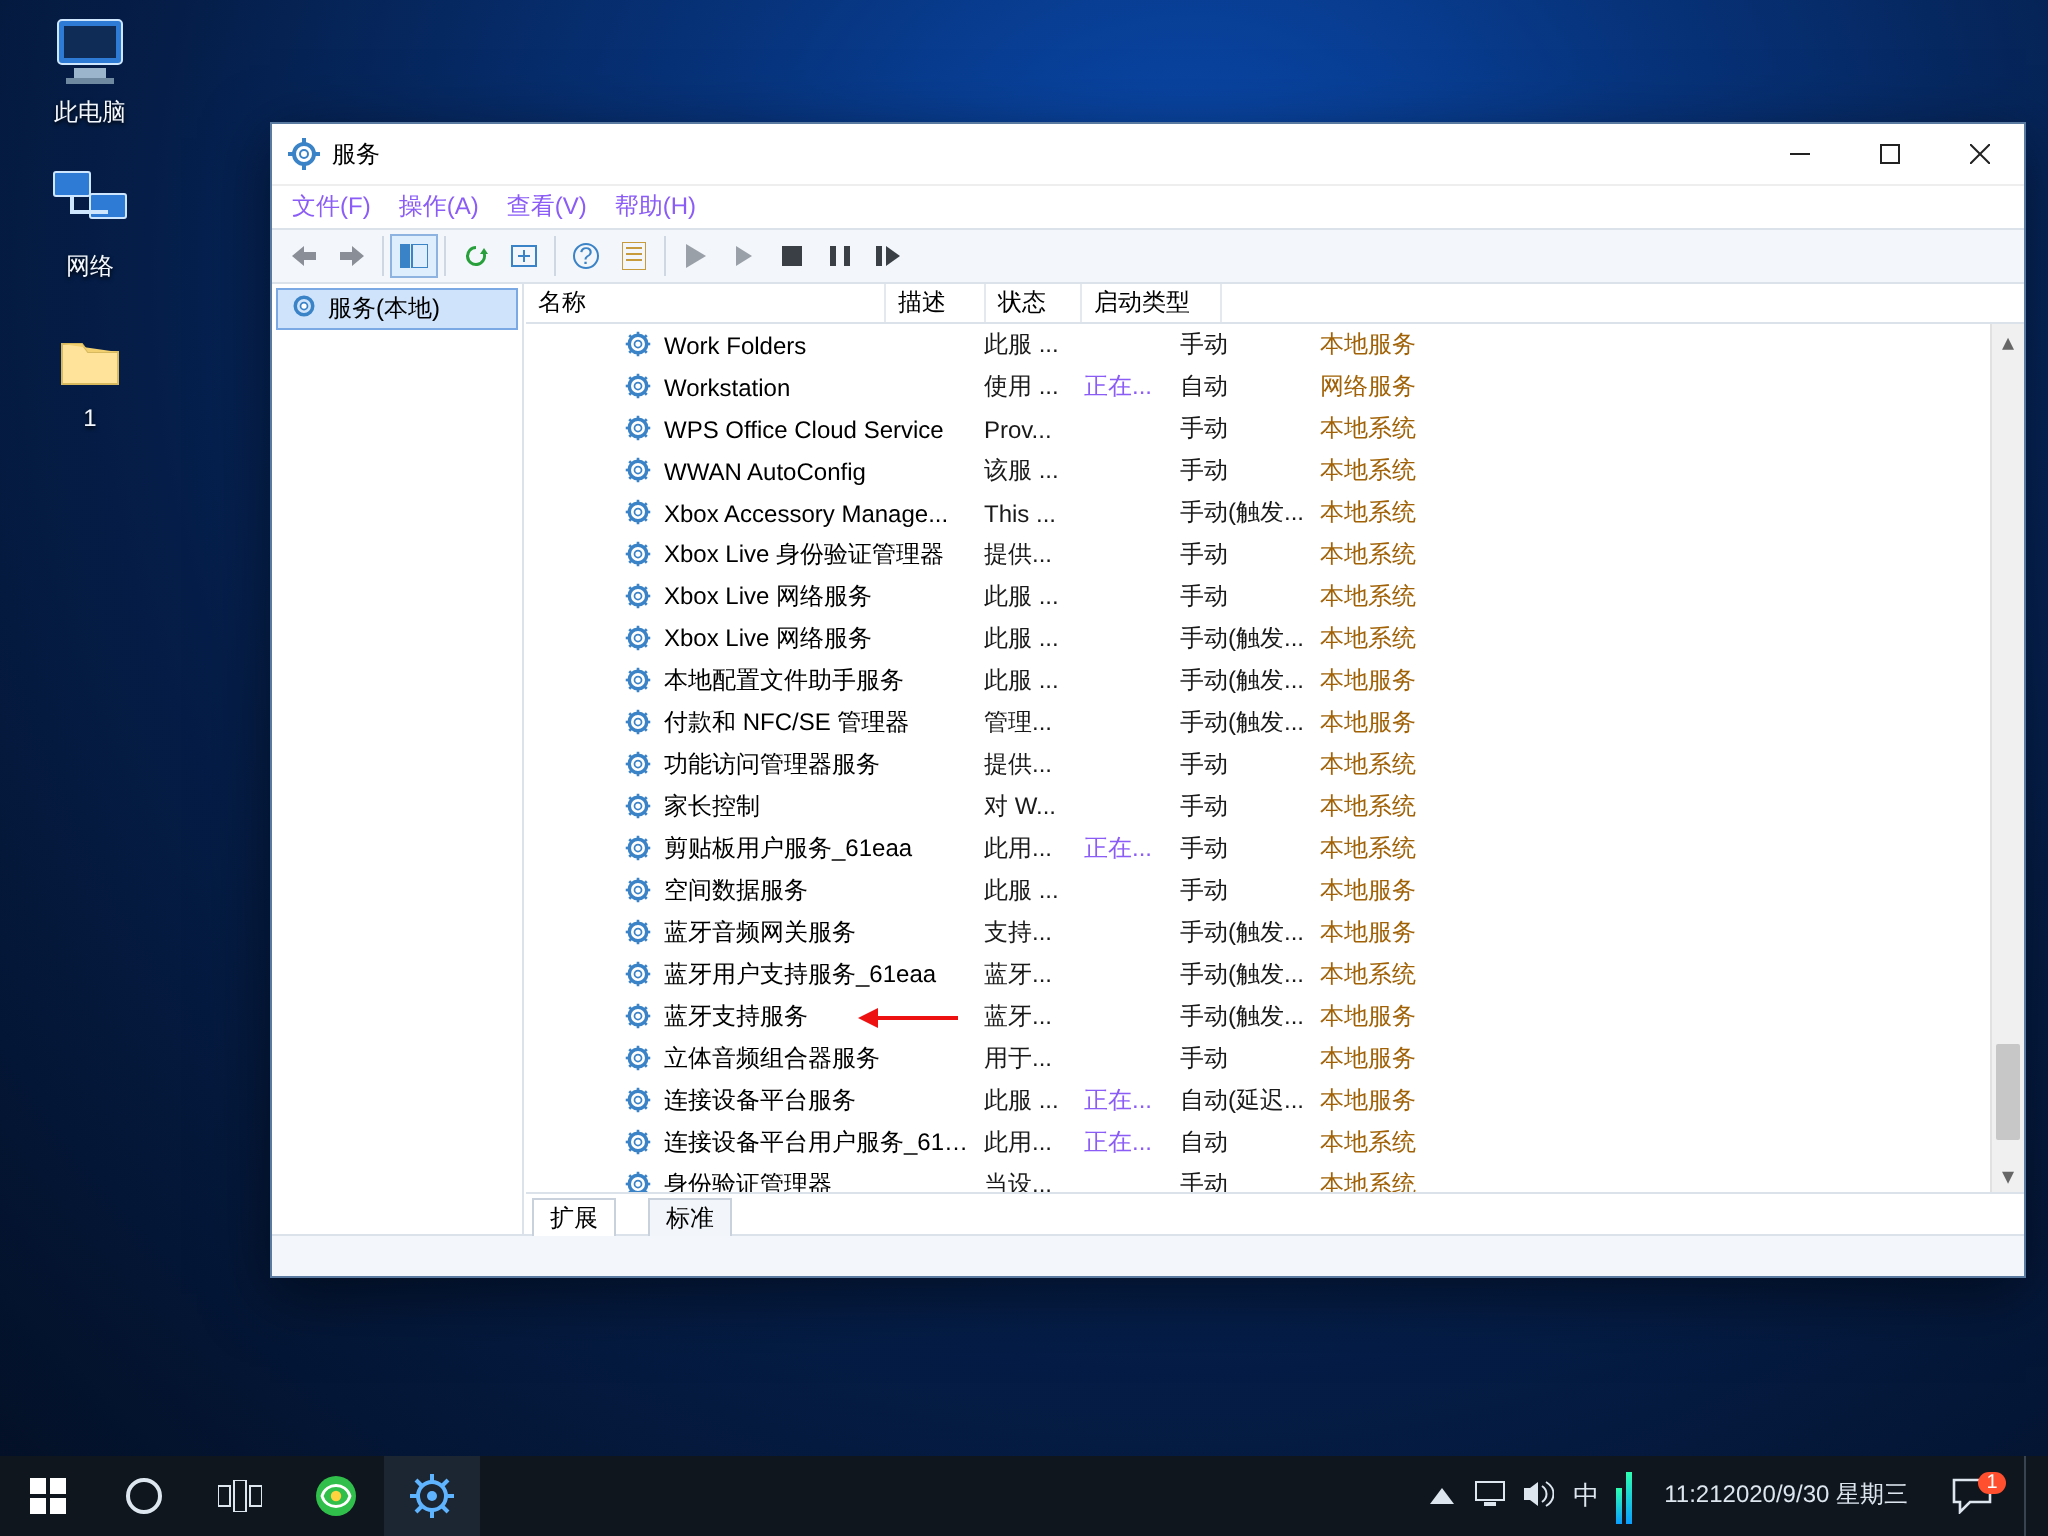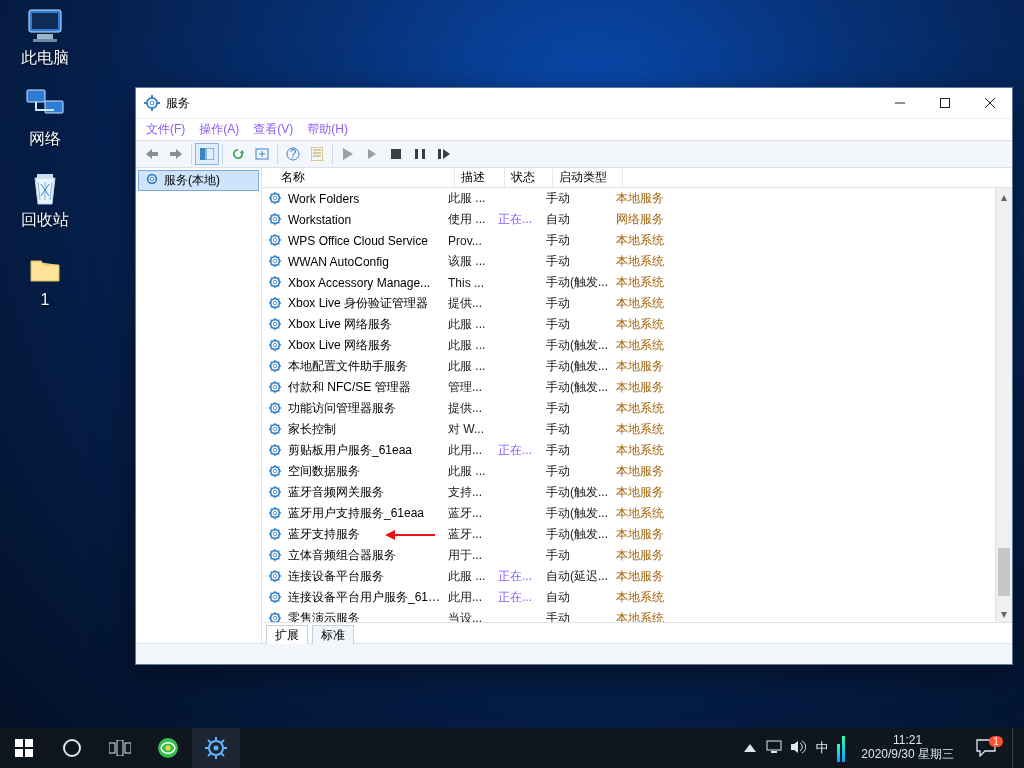--- a/index.html
+++ b/index.html
@@ -6,25 +6,25 @@
 html, body { width: 1024px; height: 768px; overflow: hidden; }
 
 
 .desktop {
   position: relative; width: 1024px; height: 768px;
   background: radial-gradient(circle at 58% 18%, #0a4db5 0%, #07347d 28%, #051e49 60%, #030f24 100%);
 }
 .desk-icons { position: absolute; top: 6px; left: 8px; display: flex; flex-direction: column; gap: 18px; }
 .desk-icon { width: 74px; display: flex; flex-direction: column; align-items: center; color: #f4f8ff; text-shadow: 0 1px 2px #000; cursor: pointer; }
 .desk-icon .glyph { width: 44px; height: 40px; display: flex; align-items: center; justify-content: center; }
-.desk-icon span.label { margin-top: 2px; font-size: 16px; }
+.desk-icon span.label { margin-top: 2px; font-size: 12px; }
 
 
 .win {
-  position: absolute; left: 135px; top: 87px; width: 878px; height: 578px;
+  position: absolute; left: 135px; top: 61px; width: 878px; height: 578px;
   background: #ffffff; border: 1px solid #5a7aa0; box-shadow: 0 8px 30px rgba(0,0,0,.5);
 }
 .titlebar { height: 30px; display: flex; align-items: center; padding: 0 0 0 8px; background: #fff; color: #000; }
 .titlebar .tico { width: 16px; height: 16px; margin-right: 6px; }
 .titlebar .title { flex: 1; font-size: 12px; }
 .win-controls { display: flex; height: 30px; }
 .wc { width: 45px; display: flex; align-items: center; justify-content: center; color: #222; }
 
 .menubar { height: 22px; display: flex; align-items: center; gap: 14px; padding: 0 10px; border-top: 1px solid #eee; }
 .menubar .mi { color: #8b5cf6; }
@@ -32,53 +32,53 @@
 .toolbar { height: 28px; background: #f3f6fa; border-top: 1px solid #dbe2ea; border-bottom: 1px solid #dbe2ea; display: flex; align-items: center; padding: 0 4px; gap: 0; }
 .toolbar .tb { width: 24px; height: 22px; display: flex; align-items: center; justify-content: center; color: #555; border: 1px solid transparent; }
 .toolbar .tb.active { border-color: #8fb3e0; background: #dfeefc; }
 .toolbar .sep { width: 1px; height: 20px; background: #cfd7e2; margin: 0 3px; }
 
 .body { display: flex; height: calc(100% - 30px - 22px - 28px - 21px); }
 .nav { width: 126px; border-right: 1px solid #dbe2ea; padding: 2px; }
 .nav-item { display: flex; align-items: center; gap: 5px; padding: 1px 6px; background: #cfe4fb; border: 1px solid #7aa9e3; color: #000; }
 
 .main { flex: 1; display: flex; flex-direction: column; border-left: 1px solid #fff; }
-.cols { height: 20px; display: flex; align-items: center; border-bottom: 1px solid #dbe2ea; background: #fff; padding-left: 12px; }
+.cols { height: 20px; display: flex; align-items: center; border-bottom: 1px solid #dbe2ea; background: #fff; }
 .cols .ch { padding: 0 6px; height: 100%; display: flex; align-items: center; border-right: 1px solid #e4e9f0; color: #000; }
 
-.list { flex: 1; overflow: hidden; position: relative; }
+.list { flex: 1; overflow: hidden; position: relative; margin-left: 44px; }
 .row { display: flex; align-items: center; height: 21px; padding-left: 5px; }
 .row .ic { width: 16px; height: 16px; margin-right: 4px; flex: none; }
 .row .c { overflow: hidden; white-space: nowrap; text-overflow: ellipsis; padding-right: 6px; }
 .row .c0 { width: 160px; color: #000; }
 .row .c1 { width: 50px; color: #1a1a1a; }
 .row .c2 { width: 48px; color: #8b5cf6; }
 .row .c3 { width: 70px; color: #1a1a1a; }
 .row .c4 { width: 90px; color: #a16207; }
 
 .arrow {
   position: absolute; pointer-events: none;
 }
 
 .scrollbar-v { position: absolute; right: 0; top: 0; bottom: 0; width: 17px; background: #f0f0f0; border-left: 1px solid #e1e1e1; }
 .sb-btn { height: 17px; display:flex; align-items:center; justify-content:center; color:#666; }
 .sb-thumb { position:absolute; left:2px; right:2px; background:#c7c7c7; border-radius:1px; }
 
-.tabs { height: 21px; display: flex; align-items: flex-end; border-top: 1px solid #dbe2ea; padding-left: 3px; gap: 4px; background:#fff;}
+.tabs { height: 21px; display: flex; align-items: flex-end; border-top: 1px solid #dbe2ea; padding-left: 3px; gap: 16px; background:#fff;}
 .tabs .tab { padding: 1px 8px 0; border: 1px solid #c9d2dc; border-bottom: none; background:#fff; font-size:12px; position:relative; top:1px;}
 .tabs .tab.inactive { background:#f2f5f9; }
 
 .statusbar { height: 21px; border-top: 1px solid #dbe2ea; background:#f3f6fa; }
 
 
 .taskbar { position: absolute; left:0; right:0; bottom:0; height: 40px; background: #10161e; display:flex; align-items:center; color:#dde6ef; }
 .tb-left { display:flex; align-items:center; height:100%; }
 .tb-btn { width:48px; height:100%; display:flex; align-items:center; justify-content:center; }
 .tb-right { margin-left:auto; display:flex; align-items:center; height:100%; padding-right:6px; gap:6px; }
-.clock { display:flex; flex-direction:column; align-items:center; line-height:1.15; font-size:12px; padding:0 6px;}
+.clock { display:flex; align-items:center; line-height:1.15; font-size:12px; padding:0 6px;}
 .tray-ic{ width:18px; text-align:center; }
 .vu { display:flex; gap:2px; align-items:flex-end; height:28px; margin-right:4px;}
 .vu div{ width:3px; background: linear-gradient(#2dffb0,#0a9eff); }
 .vu .b1{height:18px;} .vu .b2{height:26px;}
 .action-center{ width:40px; display:flex; align-items:center; justify-content:center;}
 
 
 .gear-svg circle.o{fill:none;stroke:#3b83c7;stroke-width:2;}
 .gear-svg circle.i{fill:#fff;stroke:#3b83c7;stroke-width:1;}
 </style>
@@ -101,31 +101,20 @@
     </div>
     <div class="desk-icon">
       <div class="glyph">
         <svg width="44" height="40" viewBox="0 0 44 40">
             <rect x="4" y="3" width="18" height="12" rx="1" fill="#2e7bd6" stroke="#cfe6ff"></rect>
             <rect x="22" y="14" width="18" height="12" rx="1" fill="#2e7bd6" stroke="#cfe6ff"></rect>
             <path d="M13 15v8h18" stroke="#cfe6ff" stroke-width="2" fill="none"></path>
           </svg>
       </div>
       <span class="label">网络</span>
-    </div>
-    <div class="desk-icon">
-      <div class="glyph">
-        <svg width="44" height="40" viewBox="0 0 44 40">
-            <path d="M12 10h20l-3 26H15z" fill="#e8f4ff" stroke="#b8d4ec"></path>
-            <path d="M15 14l2 18M22 14v18M29 14l-2 18" stroke="#8fb2d4"></path>
-            <rect x="14" y="6" width="16" height="4" fill="#c9e0f2"></rect>
-            <path d="M18 16l4 6-4 6M26 16l-4 6 4 6" stroke="#3a8dd8" fill="none"></path>
-          </svg>
-      </div>
-      <span class="label">回收站</span>
     </div>
     <div class="desk-icon">
       <div class="glyph">
         <svg width="44" height="40" viewBox="0 0 44 40">
             <path d="M8 12h10l3 4h15v16H8z" fill="#ffe39a" stroke="#d7b95f"></path>
             <path d="M8 12h10l3 4h15" fill="#f2cf6f"></path>
           </svg>
       </div>
       <span class="label">1</span>
     </div>
@@ -703,21 +692,21 @@
                     <line x1="8" y1="1" x2="8" y2="3"></line>
                     <line x1="8" y1="13" x2="8" y2="15"></line>
                     <line x1="1" y1="8" x2="3" y2="8"></line>
                     <line x1="13" y1="8" x2="15" y2="8"></line>
                     <line x1="3" y1="3" x2="4.5" y2="4.5"></line>
                     <line x1="11.5" y1="11.5" x2="13" y2="13"></line>
                     <line x1="13" y1="3" x2="11.5" y2="4.5"></line>
                     <line x1="4.5" y1="11.5" x2="3" y2="13"></line>
                   </g>
                 </svg></span>
-              <span class="c c0">零售演示服务</span>
+              <span class="c c0">身份验证管理器</span>
               <span class="c c1">当设...</span>
               <span class="c c2"></span>
               <span class="c c3">手动</span>
               <span class="c c4">本地系统</span>
             </div>
             <div class="scrollbar-v">
             <div class="sb-btn">▴</div>
             <div class="sb-thumb" style="top:360px;height:48px"></div>
             <div class="sb-btn" style="position:absolute;bottom:0;left:0;right:0">▾</div>
           </div>

